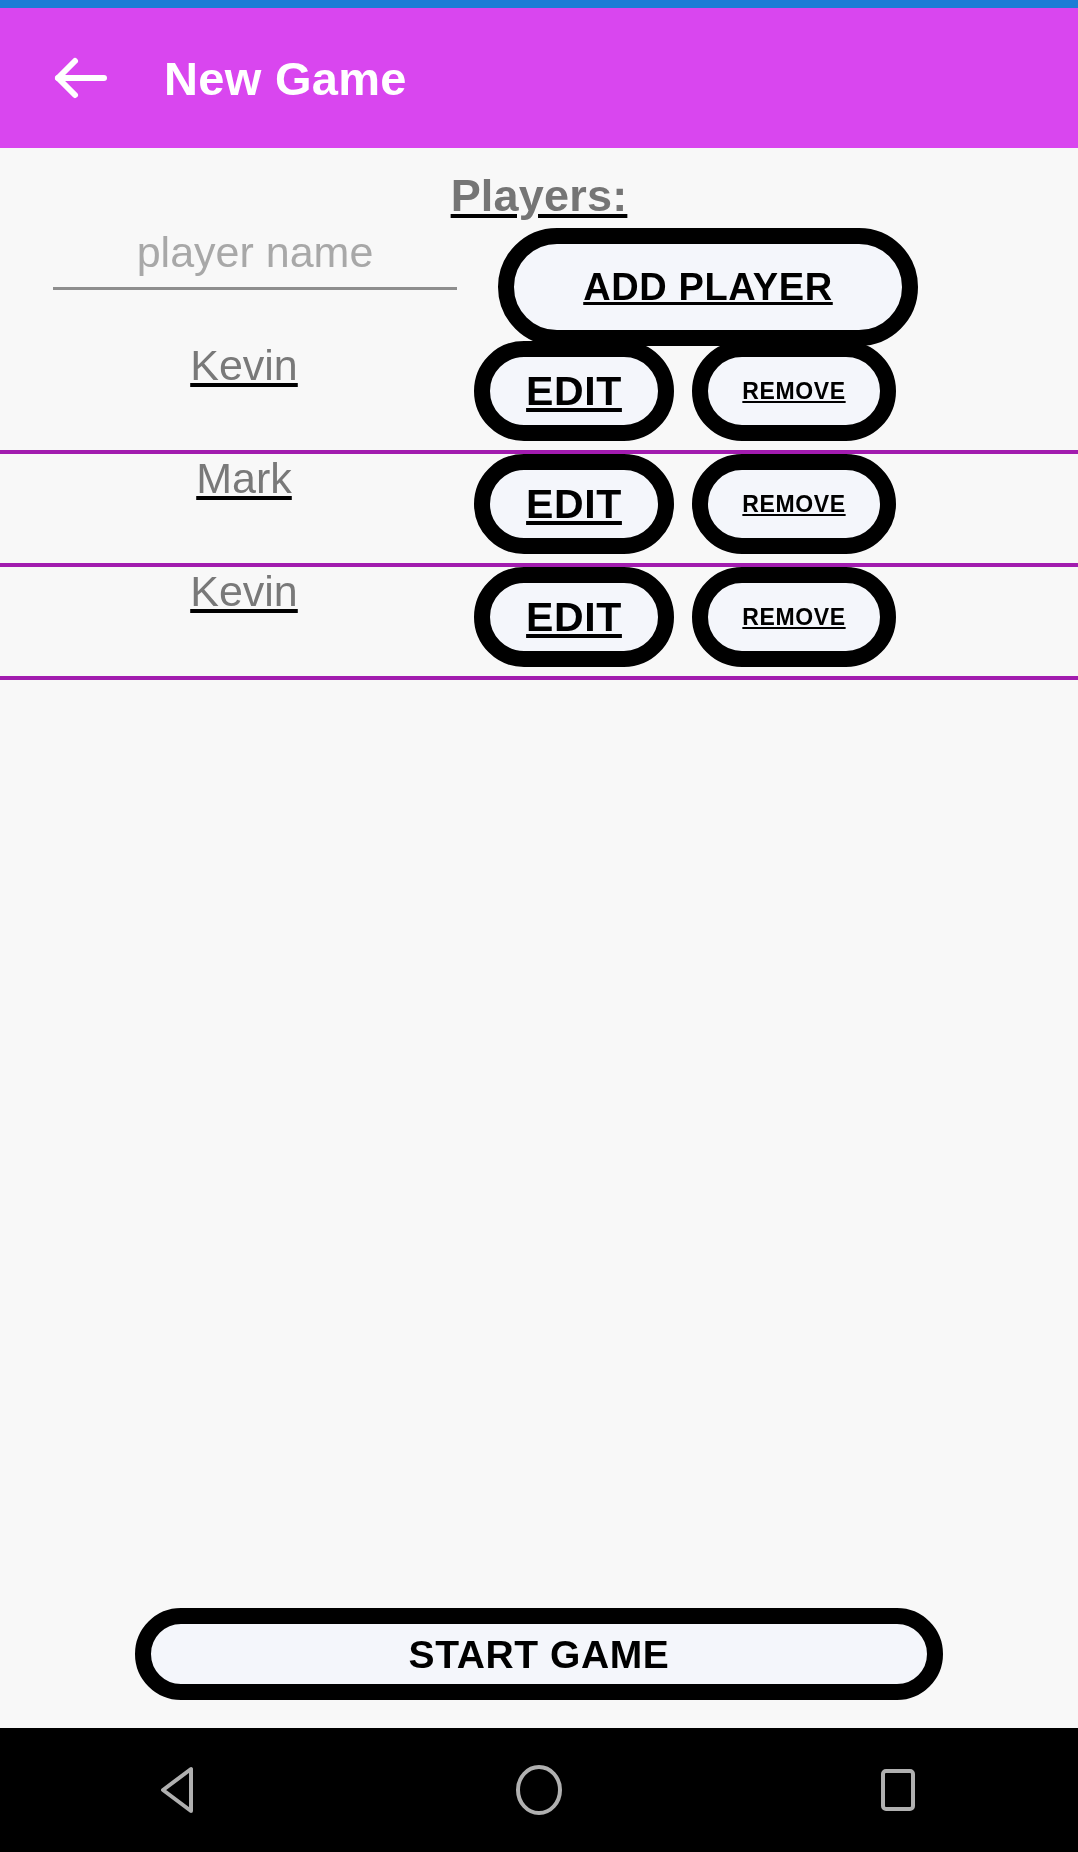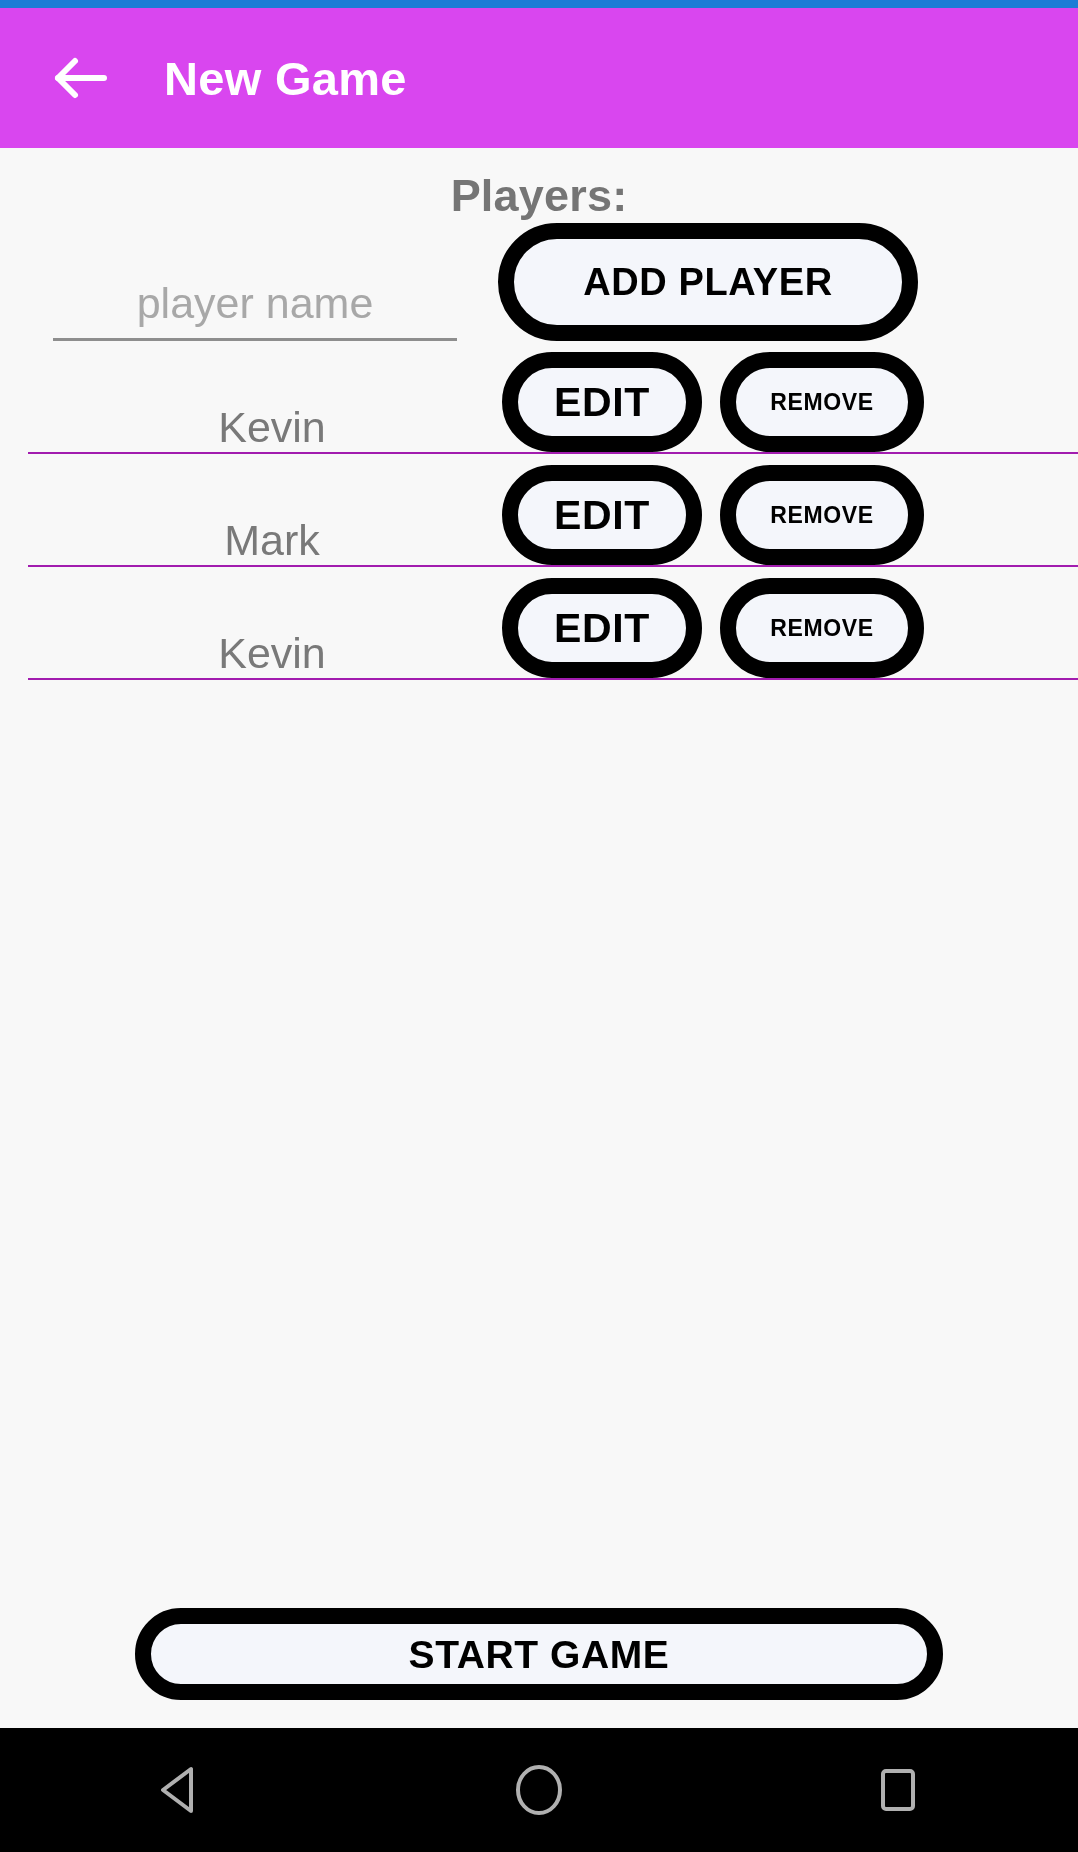--- a/index.html
+++ b/index.html
@@ -20,35 +20,35 @@
     display:flex; align-items:center;
     padding-left:48px;
   }
   .back-arrow { width:62px; height:62px; flex:0 0 auto; margin-right:54px; }
   .app-title {
     color:#ffffff; font-size:47px; font-weight:bold;
     letter-spacing:0.3px; line-height:1;
   }
 
   
-  .content { position:relative; height:1580px; background:#f8f8f8; }
+  .content { position:relative; height:1580px; background:#f8f8f8;text-decoration:underline; }
 
   .players-heading {
     text-align:center; color:#757575;
     font-size:45px; font-weight:bold;
     padding-top:22px; padding-bottom:6px;
     letter-spacing:0.2px;
   }
 
   
   .row {
-    display:flex; align-items:flex-end;
+    display:flex; align-items:flex-start;
     height:113px; padding:0 14px;
   }
-  .row-divider { border-bottom:2px solid #a21caf;margin-left:28px; }
+  .row-divider { border-bottom:4px solid #a21caf; }
 
   .name-cell {
     width:460px; flex:0 0 460px;
     display:flex; align-items:center; justify-content:center;
   }
   .player-name {
     color:#797979; font-size:43px; font-weight:normal;
     text-align:center;
   }
 

